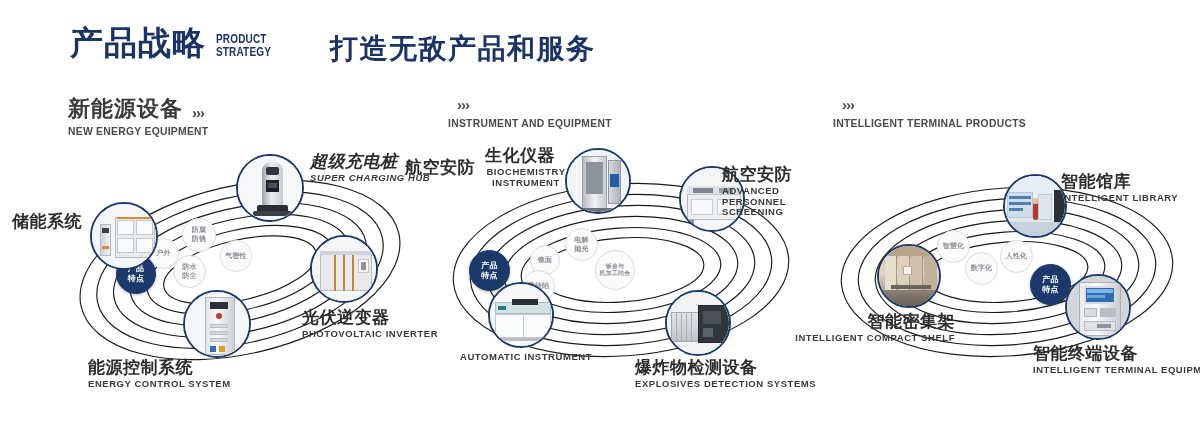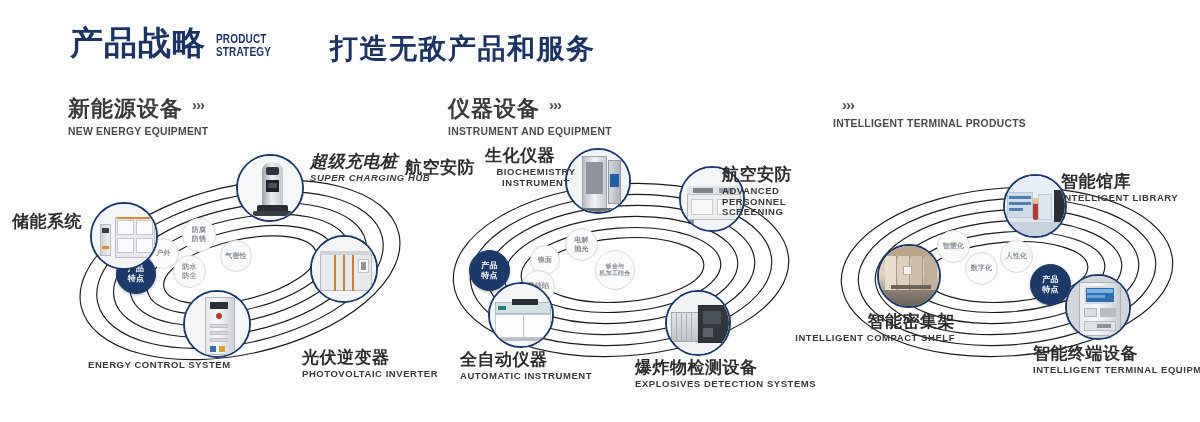--- a/index.html
+++ b/index.html
@@ -25,21 +25,21 @@
   }
   .hdr-sub {
     position:absolute; left:330px; top:30px;
     font-size: 28px; font-weight: 900; color:#1b3365; letter-spacing:1.5px;
   }
 
   
   .sec-hd { position:absolute; }
   .sec-cn {
     font-size: 22px; font-weight:800; color:#3a3a3a; letter-spacing:1px;
-    display:flex; align-items:flex-start; line-height:1.15;
+    display:flex; align-items:flex-end; line-height:1.15;
   }
   .chev { margin-left:9px; color:#4a4a4a; font-size:15px; letter-spacing:-1px; font-weight:700; }
   .sec-en {
     margin-top:4px; font-size:11px; font-weight:700; color:#4a4a4a;
     letter-spacing:.3px; transform: scaleX(.94); transform-origin:left top;
   }
 
   
   .cluster { position:absolute; }
   .rings { position:absolute; left:0; top:0; }
@@ -92,21 +92,20 @@
   <div class="sec-hd" style="left:68px; top:96px;">
     <div class="sec-cn">
       <span>新能源设备</span>
       <span class="chev">›››</span>
     </div>
     <div class="sec-en">NEW ENERGY EQUIPMENT</div>
   </div>
 
   <div class="sec-hd" style="left:448px; top:96px;">
     <div class="sec-cn">
-      <span>仪器设备</span>
       <span class="chev">›››</span>
     </div>
     <div class="sec-en">INSTRUMENT AND EQUIPMENT</div>
   </div>
 
   <div class="sec-hd" style="left:833px; top:96px;">
     <div class="sec-cn">
       <span class="chev">›››</span>
     </div>
     <div class="sec-en">INTELLIGENT TERMINAL PRODUCTS</div>
@@ -180,39 +179,40 @@
       <div class="node-img" style="background:#f4f5f7;">
         <div class="dev" style="left:8px; top:14px; width:52px; height:40px; background:#e7e9ec; border:1px solid #b8bcc1;"></div>
         <div class="dev" style="left:8px; top:14px; width:52px; height:4px; background:#cfd3d8;"></div>
         <div class="dev" style="left:22px; top:18px; width:1.5px; height:36px; background:#c9802f;"></div>
         <div class="dev" style="left:31px; top:18px; width:1.5px; height:36px; background:#c9802f;"></div>
         <div class="dev" style="left:40px; top:18px; width:1.5px; height:36px; background:#c9802f;"></div>
         <div class="dev" style="left:46px; top:22px; width:11px; height:14px; background:#fcfcfd; border:1px solid #c0c4c9;"></div>
         <div class="dev" style="left:49px; top:25px; width:5px; height:8px; background:#8f949b;"></div>
       </div>
     </div>
-    <div class="nlabel" style="left:252px; top:158px; width:140px;margin-top:40px;">
+    <div class="nlabel" style="left:252px; top:158px; width:140px;">
       <div class="cn">光伏逆变器</div>
       <div class="en">PHOTOVOLTAIC INVERTER</div>
     </div>
 
     <div class="node" style="left:133px; top:140px; width:68px; height:68px;">
       <div class="node-img" style="background:#f5f6f8;">
         <div class="dev" style="left:20px; top:5px; width:30px; height:58px; background:linear-gradient(90deg,#e4e6e9,#f7f8f9 40%,#cdd0d5); border:1px solid #b4b8bd;"></div>
         <div class="dev" style="left:25px; top:10px; width:18px; height:7px; background:#2c3views;"></div>
         <div class="dev" style="left:25px; top:10px; width:18px; height:7px; background:#2b3038;"></div>
         <div class="dev" style="left:31px; top:21px; width:6px; height:6px; border-radius:50%; background:#c0392b;"></div>
         <div class="dev" style="left:25px; top:32px; width:18px; height:4px; background:#d6d9dd; border:1px solid #bcc0c5;"></div>
         <div class="dev" style="left:25px; top:39px; width:18px; height:4px; background:#d6d9dd; border:1px solid #bcc0c5;"></div>
         <div class="dev" style="left:25px; top:46px; width:18px; height:4px; background:#d6d9dd; border:1px solid #bcc0c5;"></div>
         <div class="dev" style="left:25px; top:54px; width:6px; height:6px; background:#2f6fb5;"></div>
         <div class="dev" style="left:34px; top:54px; width:6px; height:6px; background:#d8a22c;"></div>
       </div>
     </div>
     <div class="nlabel" style="left:38px; top:208px; width:170px;">
+      <div class="cn">能源控制系统</div>
       <div class="en">ENERGY CONTROL SYSTEM</div>
     </div>
   </div>
 
   <div class="cluster" style="left:425px; top:150px; width:390px; height:245px;">
 
     <svg class="rings" width="390" height="245" viewBox="0 0 390 245">
       <g fill="none" stroke="#1a1a1a" stroke-width="1.15">
         <ellipse cx="196" cy="120" rx="168" ry="86" transform="rotate(-4 196 120)"></ellipse>
         <ellipse cx="196" cy="120" rx="151" ry="75" transform="rotate(-4 196 120)"></ellipse>
@@ -250,21 +250,21 @@
       <div class="node-img" style="background:#f3f4f6;">
         <div class="dev" style="left:15px; top:6px; width:25px; height:54px; background:linear-gradient(90deg,#b9bdc3,#f2f3f5 50%,#c8ccd1); border:1px solid #9ea3a9;"></div>
         <div class="dev" style="left:19px; top:12px; width:17px; height:32px; background:#8d949c;"></div>
         <div class="dev" style="left:41px; top:10px; width:13px; height:44px; background:linear-gradient(90deg,#d7dade,#aeb3ba); border:1px solid #93989f;"></div>
         <div class="dev" style="left:43px; top:24px; width:9px; height:13px; background:#1e5fa8;"></div>
         <div class="dev" style="left:13px; top:58px; width:32px; height:4px; background:#6d737a;"></div>
       </div>
     </div>
     <div class="nlabel" style="left:60px; top:-4px; width:120px;">
       <div class="cn">生化仪器</div>
-      <div class="en" style="white-space:normal; width:82px; text-align:center; margin-left:10px;">BIOCHEMISTRY INSTRUMENT</div>
+      <div class="en" style="white-space:normal; width:82px; text-align:center; margin-left:0;">BIOCHEMISTRY INSTRUMENT</div>
     </div>
 
     <div class="node" style="left:254px; top:16px; width:66px; height:66px;">
       <div class="node-img" style="background:#f5f6f8;">
         <div class="dev" style="left:6px; top:18px; width:54px; height:34px; background:#eceef0; border:1px solid #b5b9bf;"></div>
         <div class="dev" style="left:6px; top:18px; width:54px; height:9px; background:#dfe2e6; border-bottom:1px solid #c2c6cb;"></div>
         <div class="dev" style="left:12px; top:20px; width:20px; height:5px; background:#7e858d;"></div>
         <div class="dev" style="left:38px; top:20px; width:14px; height:5px; background:#9aa0a7;"></div>
         <div class="dev" style="left:10px; top:31px; width:22px; height:16px; background:#f8f9fa; border:1px solid #c8ccd1;"></div>
         <div class="dev" style="left:36px; top:31px; width:20px; height:16px; background:#f8f9fa; border:1px solid #c8ccd1;"></div>
@@ -298,21 +298,20 @@
       <div class="node-img" style="background:#f4f6f7;">
         <div class="dev" style="left:5px; top:18px; width:56px; height:12px; background:#d3e3e3; border:1px solid #a9bfbf;"></div>
         <div class="dev" style="left:22px; top:15px; width:26px; height:6px; background:#2a2f36;"></div>
         <div class="dev" style="left:5px; top:30px; width:56px; height:24px; background:#fbfcfc; border:1px solid #c3c8cd;"></div>
         <div class="dev" style="left:33px; top:30px; width:1px; height:24px; background:#c3c8cd;"></div>
         <div class="dev" style="left:8px; top:22px; width:8px; height:4px; background:#2a7a7a;"></div>
         <div class="dev" style="left:5px; top:54px; width:56px; height:3px; background:#b9bec3;"></div>
       </div>
     </div>
     <div class="nlabel" style="left:35px; top:200px; width:150px;">
-      <div class="cn">全自动仪器</div>
       <div class="en">AUTOMATIC INSTRUMENT</div>
     </div>
   </div>
 
   <div class="cluster" style="left:815px; top:152px; width:385px; height:245px;">
 
     <svg class="rings" width="385" height="245" viewBox="0 0 385 245">
       <g fill="none" stroke="#1a1a1a" stroke-width="1.15">
         <ellipse cx="192" cy="120" rx="166" ry="84" transform="rotate(-4 192 120)"></ellipse>
         <ellipse cx="192" cy="120" rx="149" ry="73" transform="rotate(-4 192 120)"></ellipse>

